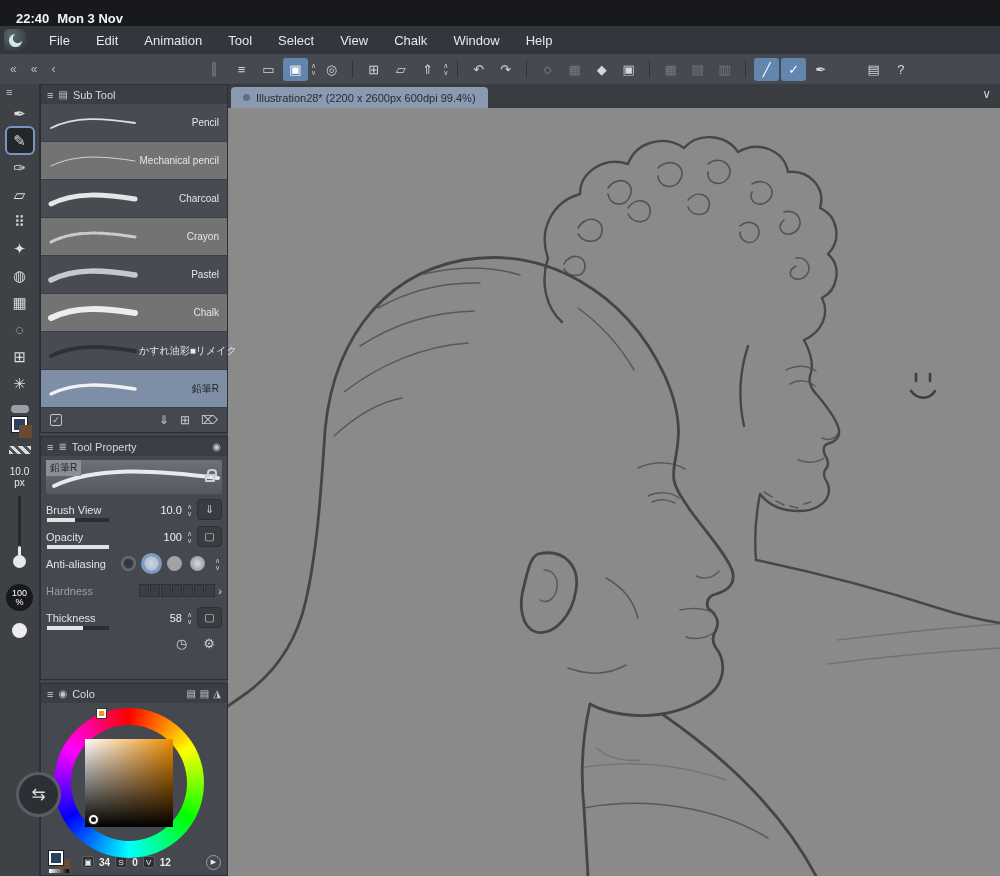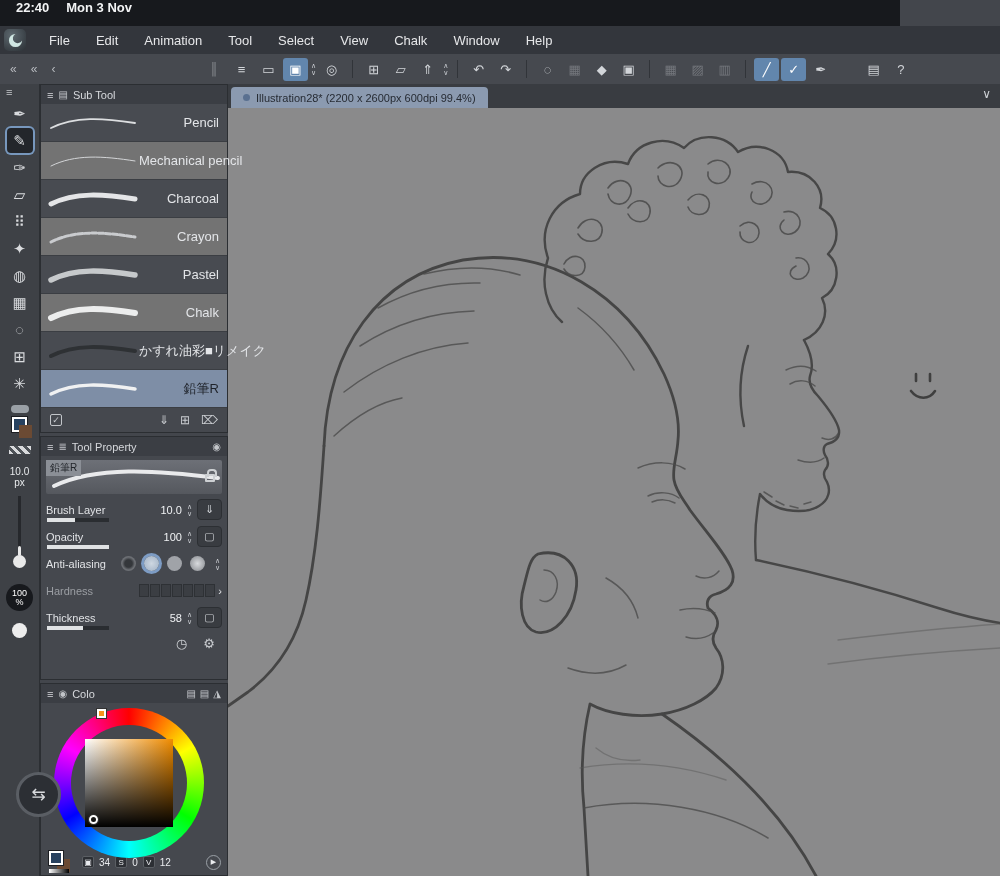--- a/index.html
+++ b/index.html
@@ -1,20 +1,20 @@
 <!DOCTYPE html>
 <html><head>
 <meta charset="utf-8">
 <style>
   *{margin:0;padding:0;box-sizing:border-box}
   html,body{width:1000px;height:876px;overflow:hidden}
   body{position:relative;background:#43464c;font-family:"Liberation Sans",sans-serif;-webkit-font-smoothing:antialiased}
 
   
-  #menubar{position:absolute;left:0;top:0;width:900px;height:26px;background:#17191d;color:#f3f4f5;display:flex;align-items:flex-start;gap:17px;padding:0 16px;font-size:13px;font-weight:bold}
+  #menubar{position:absolute;left:0;top:0;width:1000px;height:26px;background:#17191d;color:#f3f4f5;display:flex;align-items:flex-end;gap:8px;padding:0 16px;font-size:13px;font-weight:bold}
   
   #appmenu{position:absolute;left:0;top:26px;width:1000px;height:28px;background:#33363c;display:flex;align-items:center;color:#e6e7e9;font-size:13px;padding-left:0}
   .logo{width:22px;height:22px;border-radius:5px;background:radial-gradient(circle at 35% 30%,#5d686f,#2b3035);display:flex;align-items:center;justify-content:center;margin:0 10px 0 4px}
   .menuitem{padding:0 13px;height:28px;display:flex;align-items:center}
 
   
   #toolbar{position:absolute;left:0;top:54px;width:1000px;height:30px;background:#46494f;display:flex;align-items:center;color:#d2d5d9}
   .collapse{width:228px;display:flex;align-items:center;gap:14px;padding:0 10px;font-size:12px;color:#b8bbc0;flex:none}
   .collapse .grip{margin-left:auto;color:#8d9095}
   .tbi{min-width:25px;height:23px;display:flex;align-items:center;justify-content:center;border-radius:3px;font-size:13px;margin:0 1px;flex:none}
@@ -57,21 +57,21 @@
 
   
   #subtool{top:84px;height:349px}
   .gtabs{height:19px;background:#33363b;display:flex;flex:none}
   .gtab{padding:0 17px;display:flex;align-items:center;font-size:11px;background:#8ba0bb;color:#20242b}
   .blist{flex:1;display:flex;flex-direction:column}
   .brow{flex:1;display:flex;align-items:center;padding:0 8px 0 6px;border-bottom:1px solid #3b3e43;background:#484b51}
   .brow:nth-child(2n){background:#737373}
   .brow.sel{background:#7e8ea6}
   .brow.sel .blabel{color:#1f232a}
-  .blabel{margin-left:auto;font-size:13px;color:#e3e5e8;white-space:nowrap}
+  .blabel{margin-left:auto;font-size:10px;color:#e3e5e8;white-space:nowrap}
   .bthumb{width:92px;height:20px;flex:none}
   .sfoot{height:24px;display:flex;align-items:center;gap:12px;padding:0 9px;color:#c9ccd0;font-size:11px;flex:none}
   .cbx{width:12px;height:12px;border:1px solid #c2c5c9;border-radius:2px;font-size:9px;display:flex;align-items:center;justify-content:center}
   .sfoot .right{margin-left:auto;display:flex;gap:11px;font-size:12px}
 
   
   #toolprop{top:436px;height:244px}
   .brushprev{height:34px;margin:4px 5px 2px;background:linear-gradient(#6d7077,#55585e);border-radius:2px;position:relative;flex:none}
   .prevchip{position:absolute;left:0;top:0;background:#8b8f96;color:#23262b;font-size:10px;padding:1px 4px}
   .lockbody{position:absolute;right:7px;top:14px;width:10px;height:8px;border:2px solid #cdd0d3;border-radius:1px}
@@ -99,21 +99,21 @@
   .wheel:after{content:"";position:absolute;left:17px;top:17px;right:17px;bottom:17px;border-radius:50%;background:#45484e}
   .svsq{position:absolute;left:44px;top:36px;width:88px;height:88px;background:linear-gradient(to bottom,rgba(0,0,0,0),#000),linear-gradient(to right,#fff,#f08c00)}
   .svhandle{position:absolute;left:48px;top:112px;width:9px;height:9px;border-radius:50%;border:2px solid #fff;box-shadow:0 0 0 1px #333}
   .ringmark{position:absolute;left:56px;top:6px;width:9px;height:9px;background:#f7941d;border:2px solid #fff;box-shadow:0 0 0 1px #333}
   .cfoot{height:24px;display:flex;align-items:center;gap:5px;padding:0 6px 2px;color:#e9ebee;font-size:10px;flex:none}
   .swstack{position:relative;width:30px;height:22px;flex:none}
   .swstack .subsw2{position:absolute;left:10px;top:8px;width:13px;height:13px;background:#6b4a33}
   .swstack .mainsw2{position:absolute;left:2px;top:0;width:14px;height:14px;background:#27415f;border:2px solid #fff;outline:1px solid #1c1e22}
   .swstack .grad{position:absolute;left:2px;top:18px;width:20px;height:4px;background:linear-gradient(to right,#fff,#000)}
   .kchip{min-width:12px;height:12px;background:#2c2f34;border:1px solid #5a5e63;border-radius:2px;font-size:8px;display:flex;align-items:center;justify-content:center;padding:0 1px;flex:none}
-  .kval{font-weight:normal}
+  .kval{font-weight:bold}
   .pchip{width:15px;height:15px;border:1px solid #9aa0a6;border-radius:50%;display:flex;align-items:center;justify-content:center;font-size:7px;margin-left:auto;flex:none}
 </style>
 </head>
 <body>
 
 <div id="menubar">
   <span>22:40</span>
   <span>Mon 3 Nov</span>
 </div>
 
@@ -368,21 +368,21 @@
       </span>
   </div>
   <div class="brushprev">
     <span class="prevchip">鉛筆R</span>
     <svg width="180" height="34" viewBox="0 0 180 34">
         <path d="M8 26 C50 6 110 10 172 18" stroke="#e9eaec" stroke-width="4" fill="none" stroke-linecap="round"></path>
       </svg>
     <span class="lockbody"></span>
   </div>
   <div class="prow">
-    <span class="plabel"><span>Brush Layer</span>
+    <span class="plabel"><span>Brush View</span>
       <span class="minibar">
           <i style="width:45%"></i>
         </span>
     </span>
     <span class="pval">10.0</span>
     <span class="vstep">
         <span>∧</span>
         <span>∨</span>
       </span>
     <span class="sbtn">⇓</span>

